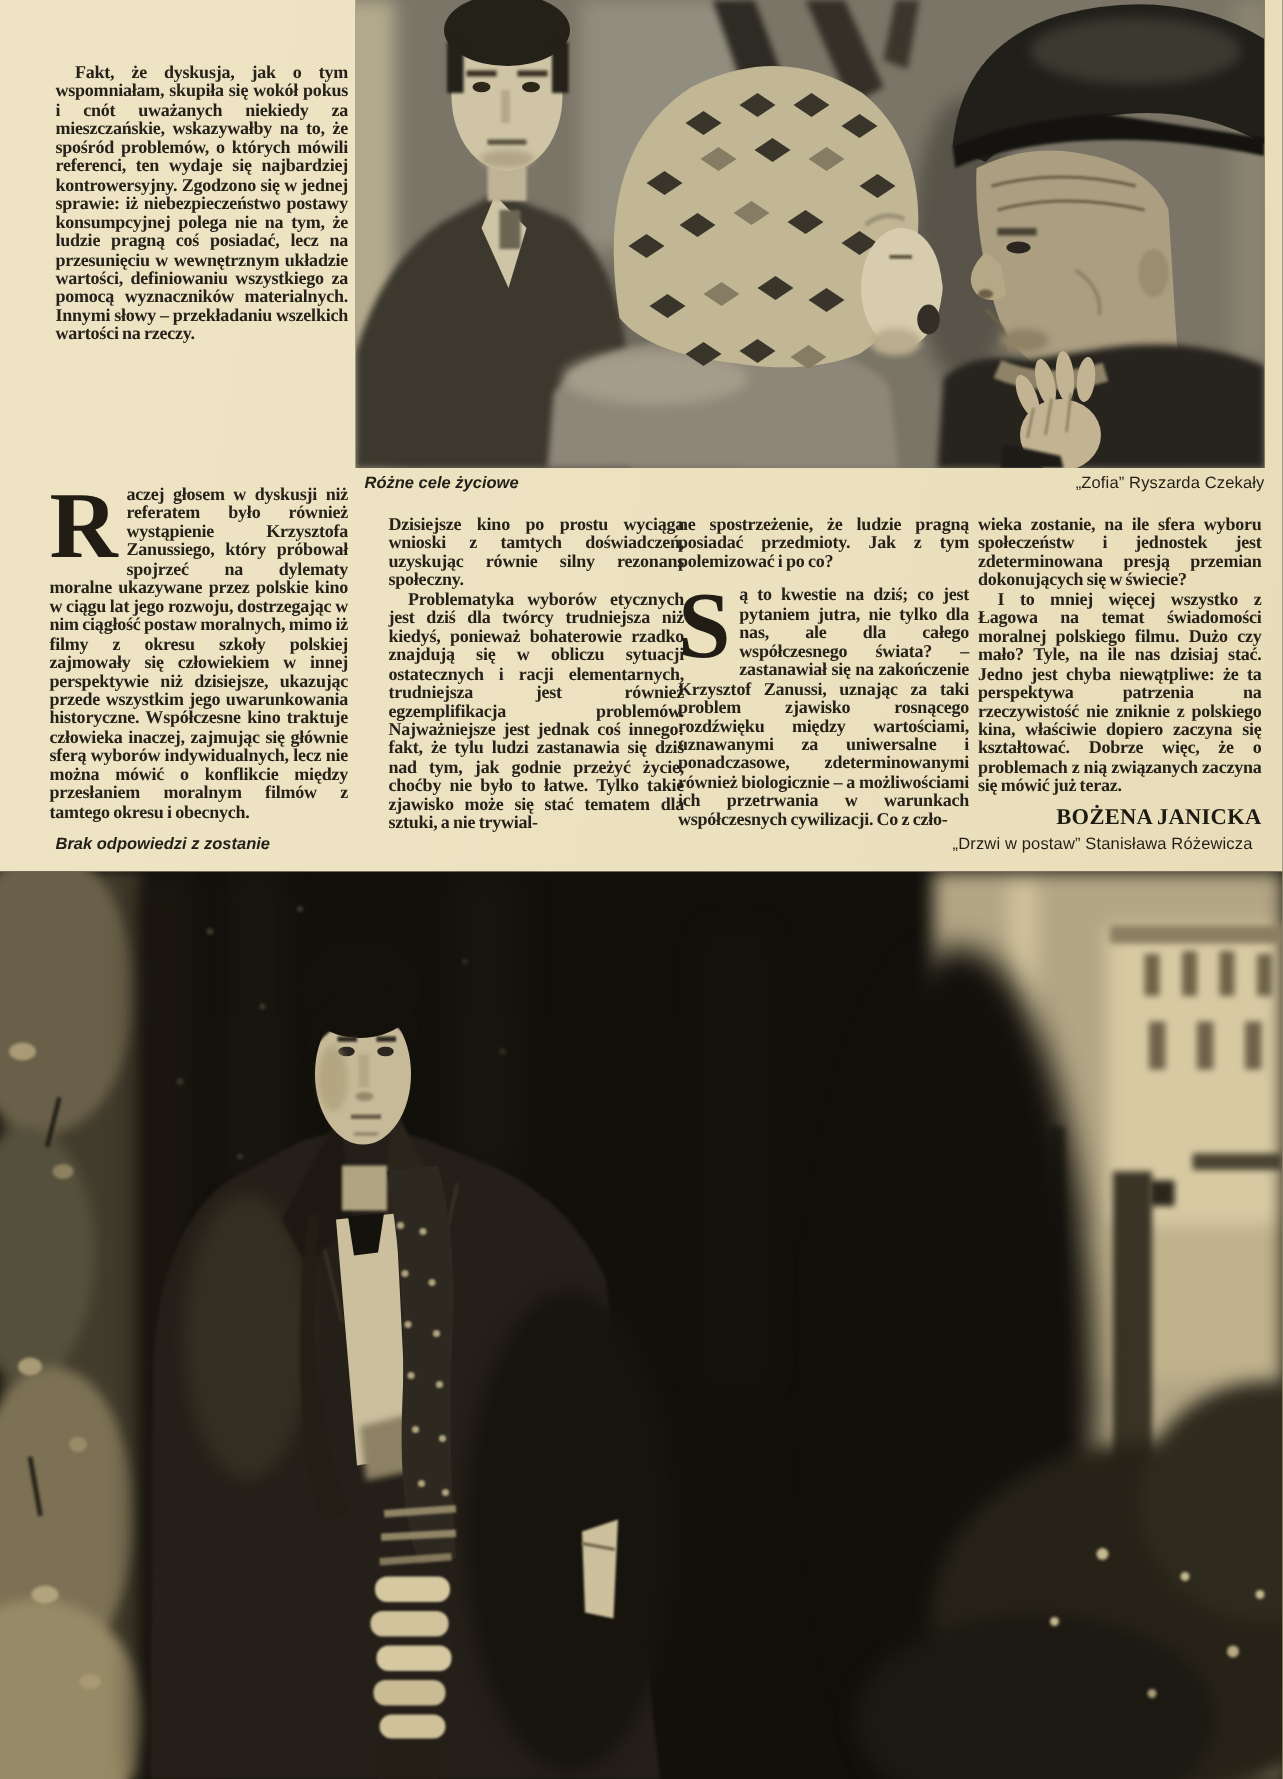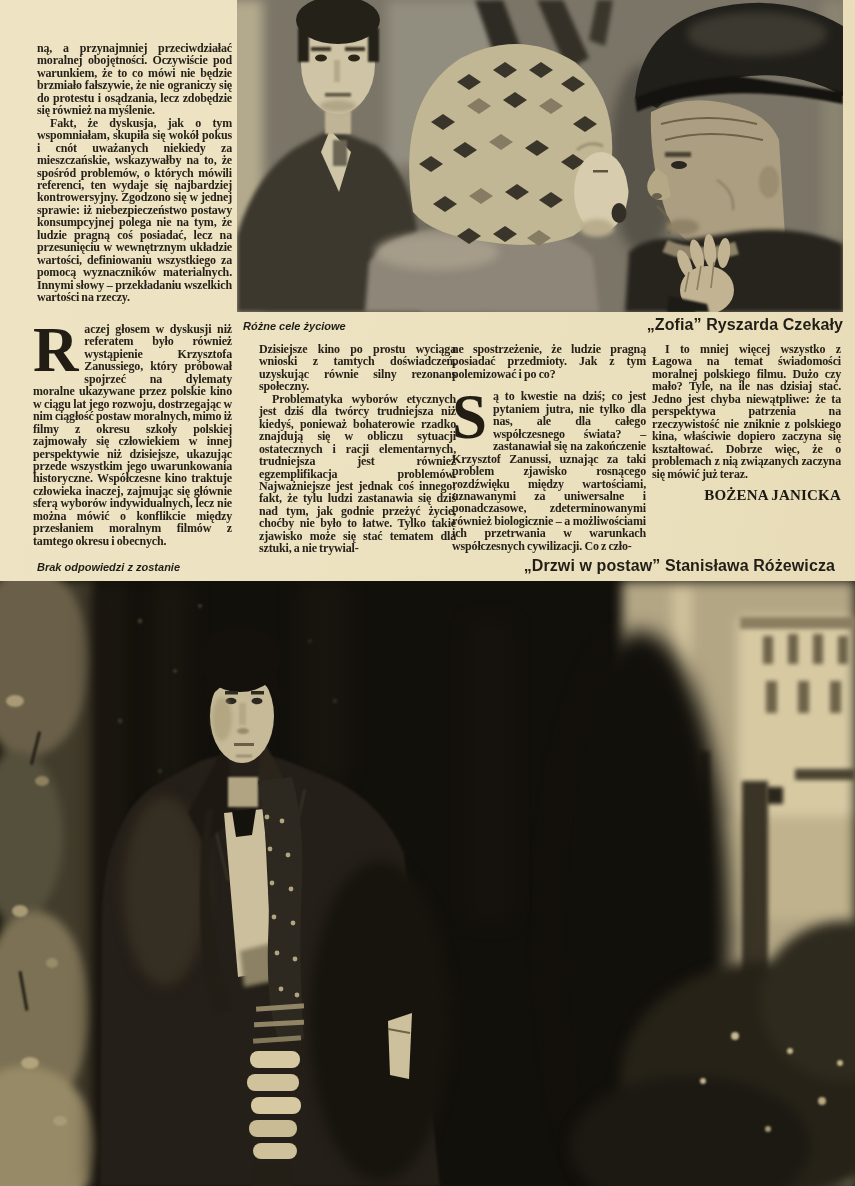--- a/index.html
+++ b/index.html
@@ -26,21 +26,21 @@
     margin:3px 6px 0 0;font-weight:700;color:#211d15;
   }
   
   .caption-row{
     position:absolute;display:flex;justify-content:space-between;align-items:baseline;
     font-family:"Liberation Sans","DejaVu Sans",sans-serif;color:#211e17;
   }
   .caption-row.row1{left:243px;top:316px;width:600px;}
   .caption-row.row2{left:37px;top:557px;width:798px;}
   .cap-title{font-style:italic;font-weight:700;font-size:11px;}
-  .cap-credit{font-weight:700;font-size:16px;letter-spacing:0.1px;}
+  .cap-credit{font-weight:400;font-size:11px;letter-spacing:0.1px;}
   .author-line{
     margin-top:9px;text-align:right;font-family:Liberation Serif, serif;
     font-weight:700;font-size:15px;letter-spacing:0.2px;white-space:nowrap;color:#1d1a14;
   }
   
   .photo{position:absolute;overflow:hidden;box-shadow:inset 0 0 46px rgba(25,20,8,.38);}
   .photo svg{display:block;width:100%;height:100%;}
   .photo-top{left:237px;top:0;width:606px;height:312px;background:#7b7567;}
   .photo-bottom{left:0;top:581px;width:855px;height:605px;background:#14120c;}
   .b2{filter:blur(2px);} .b1{filter:blur(1px);} .b4{filter:blur(4px);}
@@ -145,21 +145,20 @@
           <ellipse cx="473" cy="251" rx="6" ry="17" fill="#c2b392" transform="rotate(-5 473 251)"></ellipse>
           <ellipse cx="487" cy="253" rx="6" ry="15" fill="#c2b392" transform="rotate(6 487 253)"></ellipse>
           <path d="M452,272 L448,292 M464,266 L460,290 M477,262 L474,288" stroke="#8a7d60" stroke-width="1.6" fill="none" class="bh"></path>
           <polygon points="430,312 432,296 470,304 472,312" fill="#1d1b16" class="b1"></polygon>
         </g>
       </g>
     </svg>
   </div>
 
   <div class="col col-intro">
-    <p>ną, a przynajmniej przeciwdziałać moralnej obojętności. Oczywiście pod warunkiem, że to co mówi nie będzie brzmiało fałszywie, że nie ograniczy się do protestu i osądzania, lecz zdobędzie się również na myślenie.</p>
     <p class="indent">Fakt, że dyskusja, jak o tym wspomniałam, skupiła się wokół pokus i cnót uważanych niekiedy za mieszczańskie, wskazywałby na to, że spośród problemów, o których mówili referenci, ten wydaje się najbardziej kontrowersyjny. Zgodzono się w jednej sprawie: iż niebezpieczeństwo postawy konsumpcyjnej polega nie na tym, że ludzie pragną coś posiadać, lecz na przesunięciu w wewnętrznym układzie wartości, definiowaniu wszystkiego za pomocą wyznaczników materialnych. Innymi słowy – przekładaniu wszelkich wartości na rzeczy.</p>
   </div>
 
   <div class="caption-row row1">
     <span class="cap-title">Różne cele życiowe</span>
     <span class="cap-credit">„Zofia” Ryszarda Czekały</span>
   </div>
 
   <div class="col col-r">
     <p>
@@ -173,20 +172,21 @@
   </div>
 
   <div class="col col-3">
     <p>ne spostrzeżenie, że ludzie pragną posiadać przedmioty. Jak z tym polemizować i po co?</p>
     <p class="gap">
       <span class="dropcap">S</span><span>ą to kwestie na dziś; co jest pytaniem jutra, nie tylko dla nas, ale dla całego współczesnego świata? – zastanawiał się na zakończenie Krzysztof Zanussi, uznając za taki problem zjawisko rosnącego rozdźwięku między wartościami, uznawanymi za uniwersalne i ponadczasowe, zdeterminowanymi również biologicznie – a możliwościami ich przetrwania w warunkach współczesnych cywilizacji. Co z czło-</span>
     </p>
   </div>
 
   <div class="col col-4">
+    <p>wieka zostanie, na ile sfera wyboru społeczeństw i jednostek jest zdeterminowana presją przemian dokonujących się w świecie?</p>
     <p class="indent">I to mniej więcej wszystko z Łagowa na temat świadomości moralnej polskiego filmu. Dużo czy mało? Tyle, na ile nas dzisiaj stać. Jedno jest chyba niewątpliwe: że ta perspektywa patrzenia na rzeczywistość nie zniknie z polskiego kina, właściwie dopiero zaczyna się kształtować. Dobrze więc, że o problemach z nią związanych zaczyna się mówić już teraz.</p>
     <div class="author-line">BOŻENA JANICKA</div>
   </div>
 
   <div class="caption-row row2">
     <span class="cap-title">Brak odpowiedzi z zostanie</span>
     <span class="cap-credit">„Drzwi w postaw” Stanisława Różewicza</span>
   </div>
 
   <div class="photo photo-bottom">

